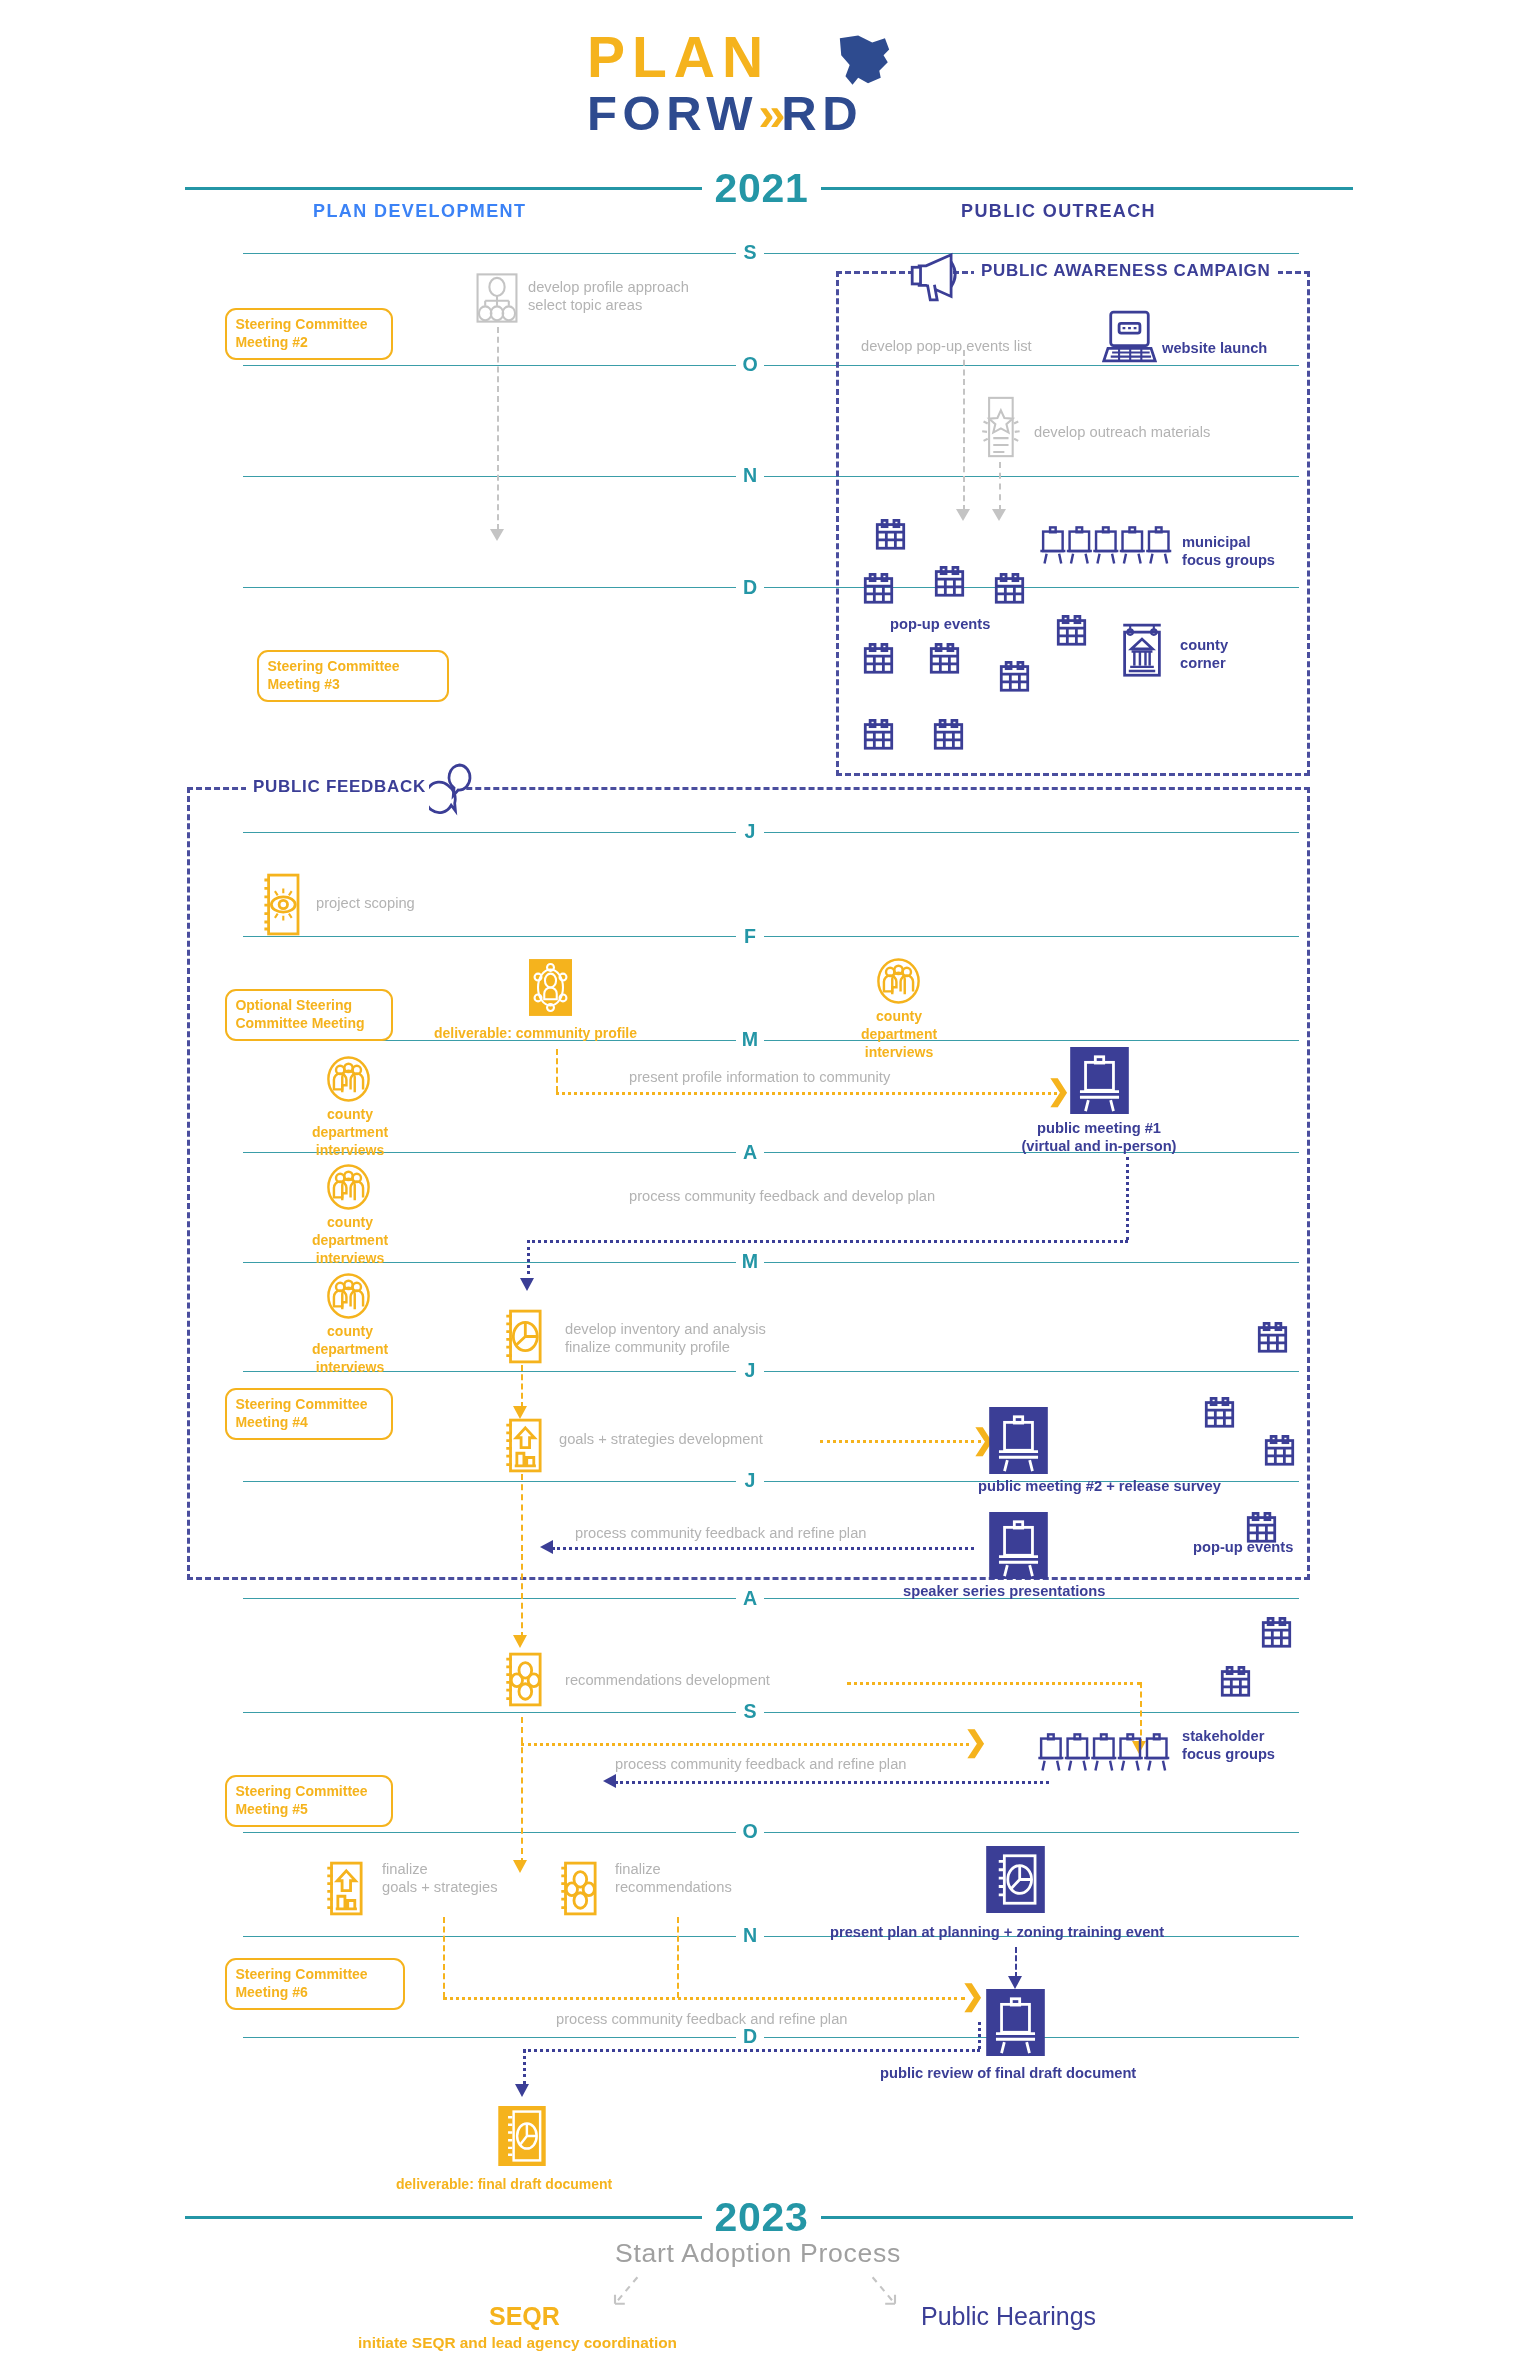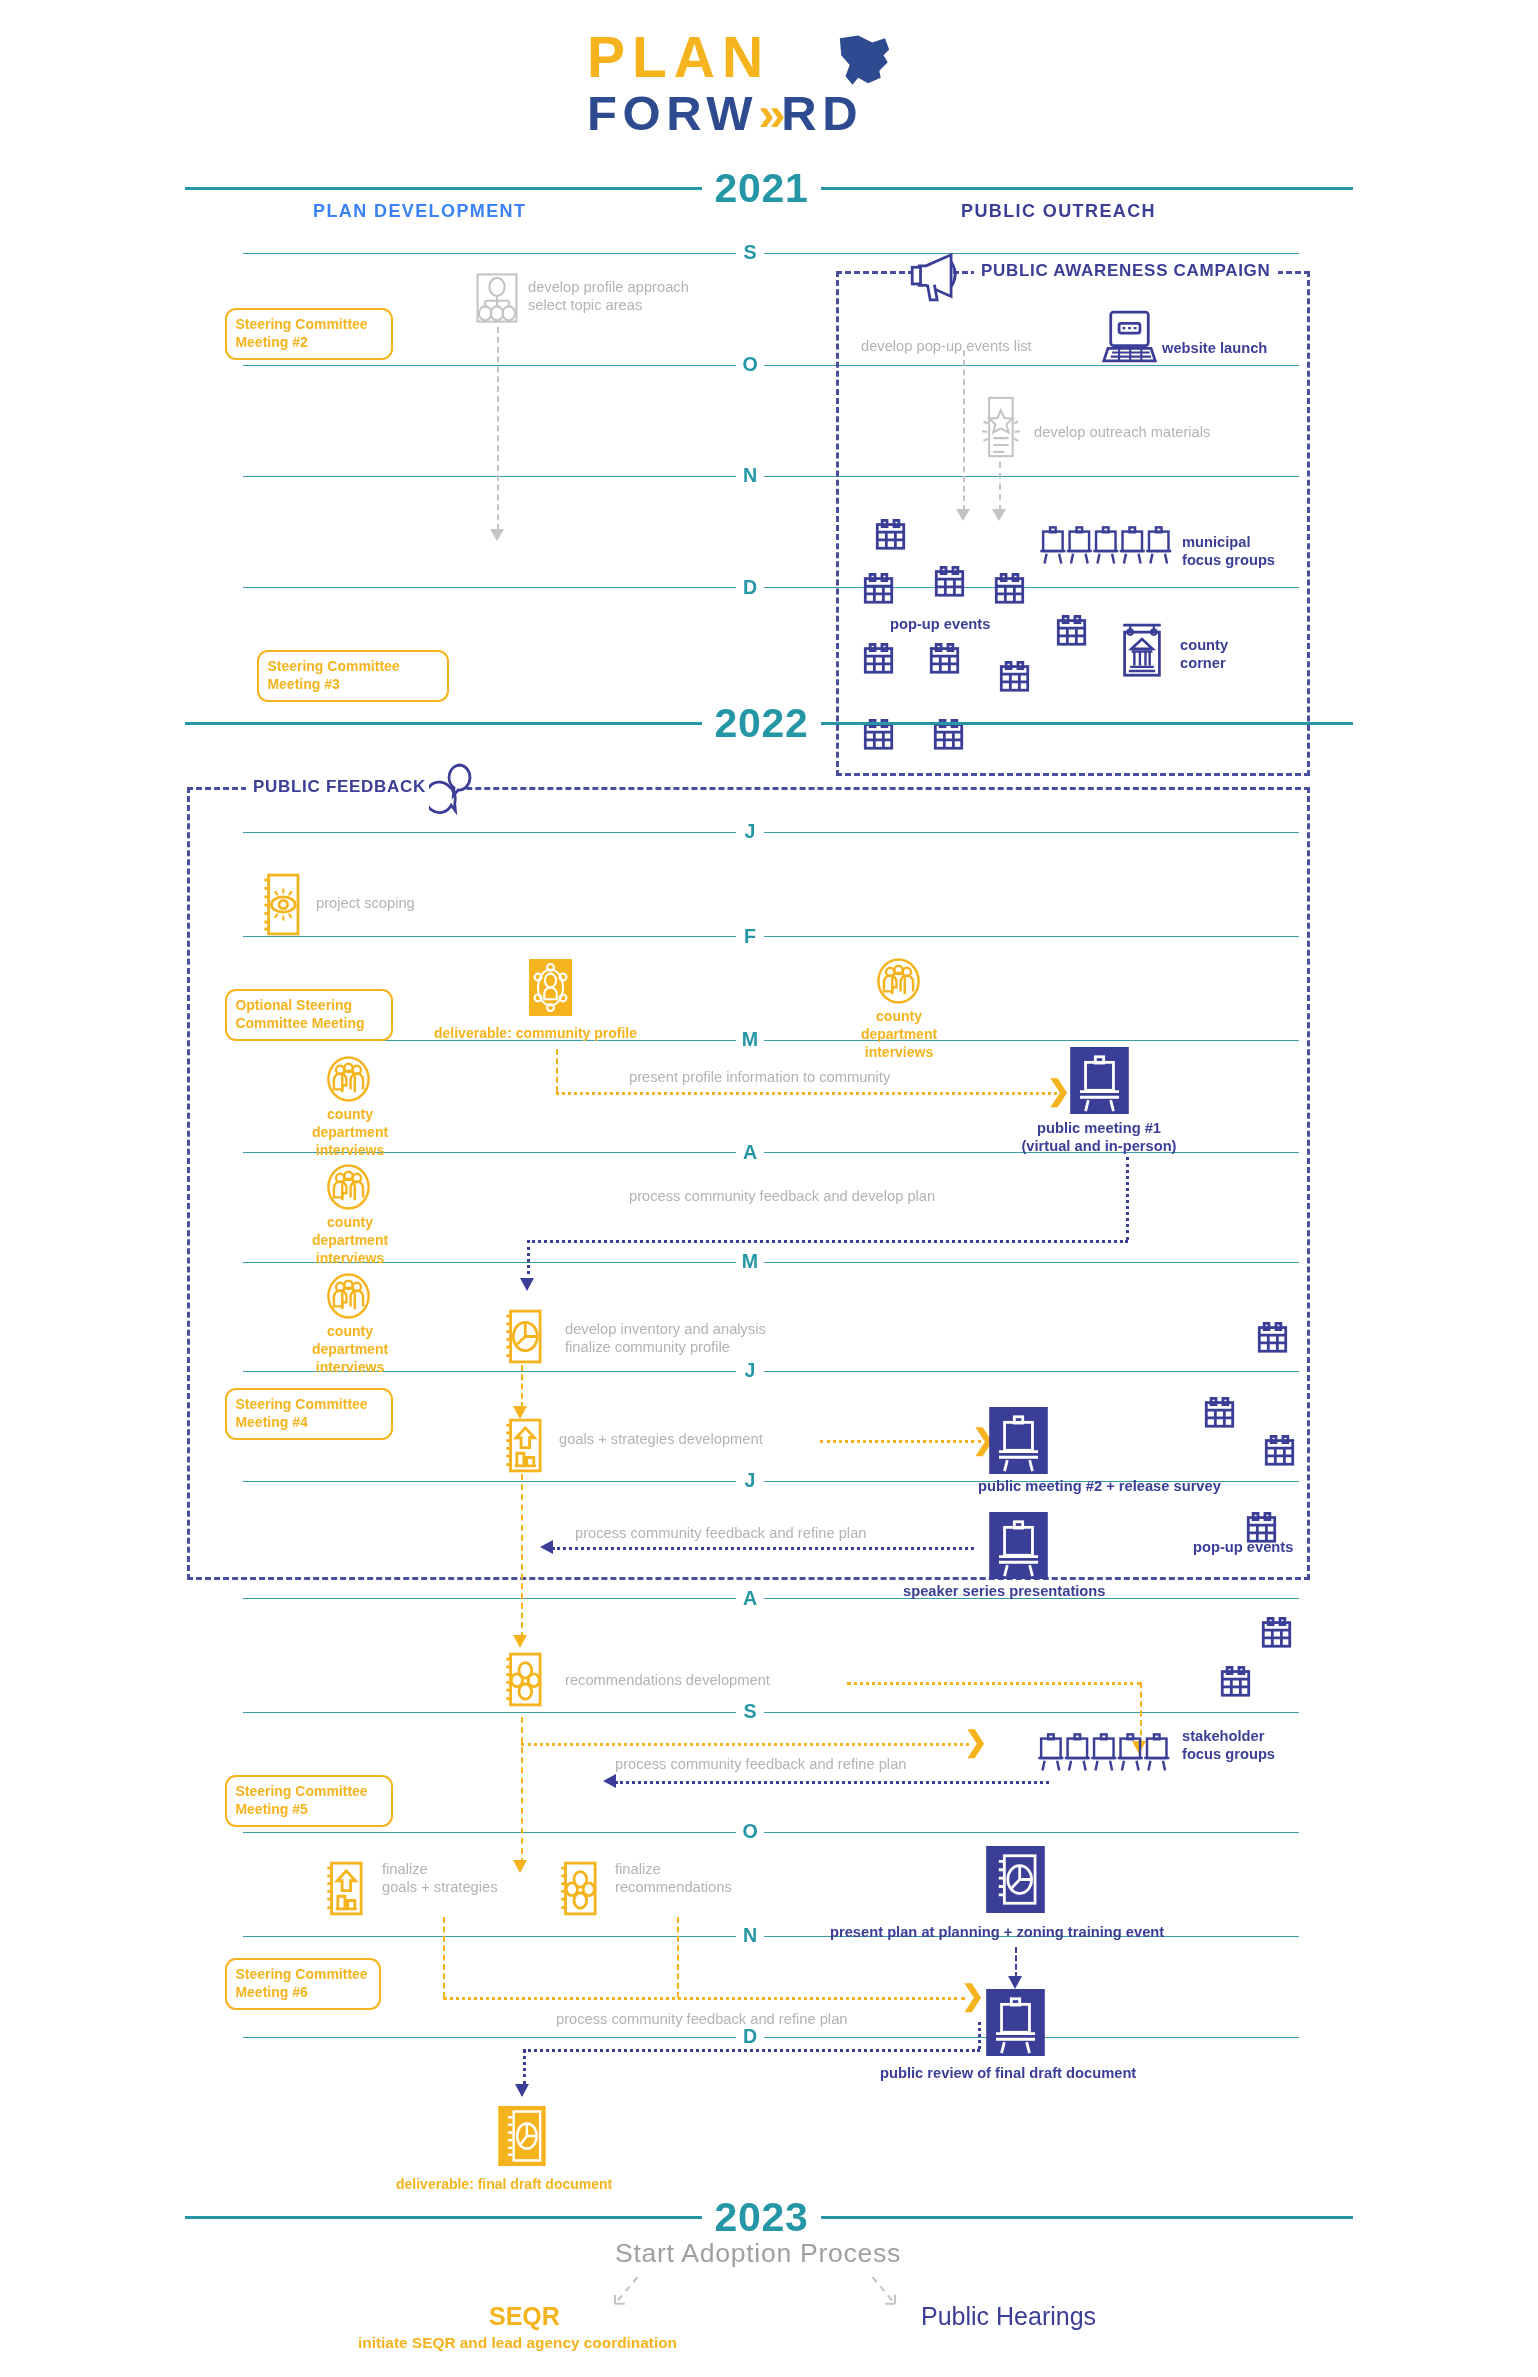--- a/index.html
+++ b/index.html
@@ -312,25 +312,20 @@
       <circle cx="20" cy="16" r="4" fill="none" stroke="#3B3E96" stroke-width="3"></circle>
       <circle cx="54" cy="16" r="4" fill="none" stroke="#3B3E96" stroke-width="3"></circle>
       <path d="M20 6 v8 M54 6 v8" stroke="#3B3E96" stroke-width="3"></path>
       <path d="M22 40 l15 -14 15 14 z" fill="none" stroke="#3B3E96" stroke-width="4"></path>
       <path d="M22 44 h30 M26 44 v20 M34 44 v20 M42 44 v20 M48 44 v20 M20 66 h34 M18 72 h38" stroke="#3B3E96" stroke-width="3.5" fill="none"></path>
     </svg>
   </div>
   <div class="lbl blue" style="left:1180px; top:636px;">county
 corner</div>
 
-  <div class="year-row" style="left:185px; top:703px; width:1168px;">
-    <div class="year-rule" style="width:517px;"></div>
-    <div class="year-label">2022</div>
-    <div class="year-rule" style="flex:1;"></div>
-  </div>
 
   <div class="frame" style="left:187px; top:787px; width:1123px; height:793px;"></div>
   <div class="frame-label" style="left:246px; top:778px;">PUBLIC FEEDBACK</div>
   <div class="icon" style="left:429px; top:762px;">
     <svg width="50" height="56" viewBox="0 0 72 80">
       <path d="M28 34 a20 22 0 1 0 4 28 l6 8 -1 -11 a20 22 0 0 0 -9 -25 z" fill="#fff" stroke="#3B3E96" stroke-width="4"></path>
       <path d="M44 4 a16 18 0 1 1 -2 36 l-7 8 1 -11 a16 18 0 0 1 8 -33 z" fill="#fff" stroke="#3B3E96" stroke-width="4"></path>
     </svg>
   </div>
 
@@ -708,21 +703,21 @@
         <ellipse cx="48" cy="48" rx="17" ry="20"></ellipse>
         <path d="M48 28 v20 h17 M48 48 l-13 14"></path>
       </g>
     </svg>
   </div>
   <div class="lbl blue" style="left:830px; top:1923px;">present plan at planning + zoning training event</div>
 
   <div class="v-dash blue-c" style="left:1015px; top:1947px; height:31px;"></div>
   <div class="arrow arr-down-blue" style="left:1008px; top:1976px;"></div>
 
-  <div class="meeting-box" style="left:225px; top:1958px; width:156px;">Steering Committee
+  <div class="meeting-box" style="left:225px; top:1958px; width:180px;">Steering Committee
 Meeting #6</div>
 
   <div class="icon" style="left:986px; top:1989px;">
     <svg width="59" height="67" viewBox="0 0 84 96">
       <rect x="0" y="0" width="84" height="96" fill="#3B3E96"></rect>
       <g fill="none" stroke="#ffffff" stroke-width="4">
         <rect x="22" y="22" width="40" height="40"></rect>
           <rect x="36" y="14" width="12" height="9"></rect>
         <path d="M14 64 h56 M14 72 h56 M26 76 l-4 16 M58 76 l4 16"></path>
       </g>

